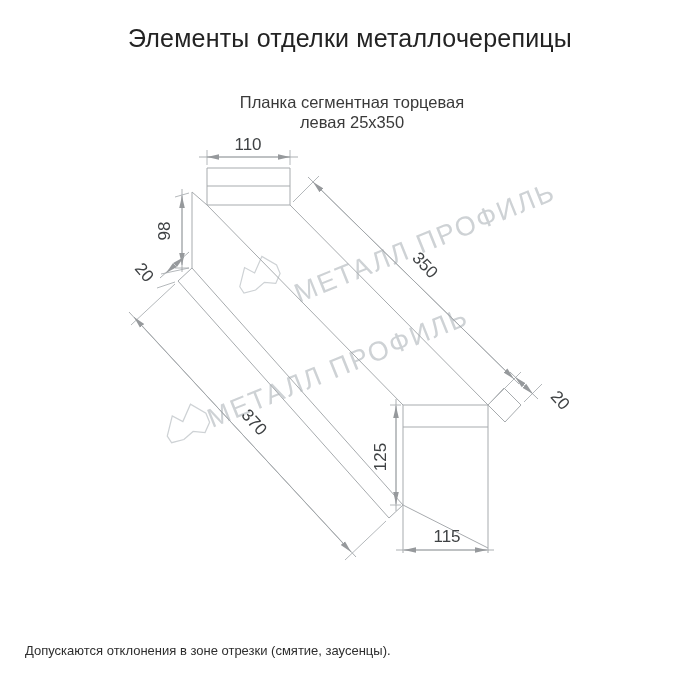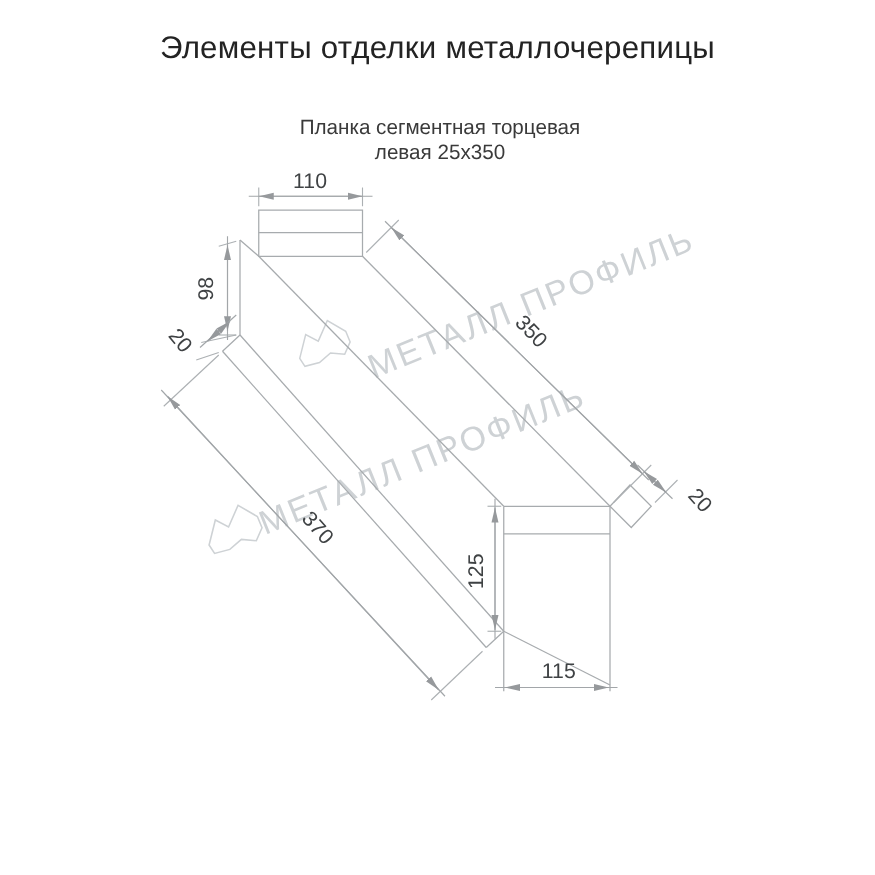--- a/index.html
+++ b/index.html
@@ -105,15 +105,16 @@
       <text class="dimtxt" transform="translate(140,276) rotate(50)">20</text>
       <text class="dimtxt" transform="translate(421,269) rotate(46)">350</text>
       <text class="dimtxt" transform="translate(556,404) rotate(48)">20</text>
       <text class="dimtxt" transform="translate(250,426) rotate(48)">370</text>
       <text class="dimtxt" transform="translate(386,457) rotate(-90)">125</text>
       <text class="dimtxt" transform="translate(447,542)">115</text>
     </g>
   </svg>
 
   <div class="footer">
+    <div>Допускаются отклонения в зоне отрезки (смятие, заусенцы).</div>
   </div>
 
 </div>
 
 </body></html>

